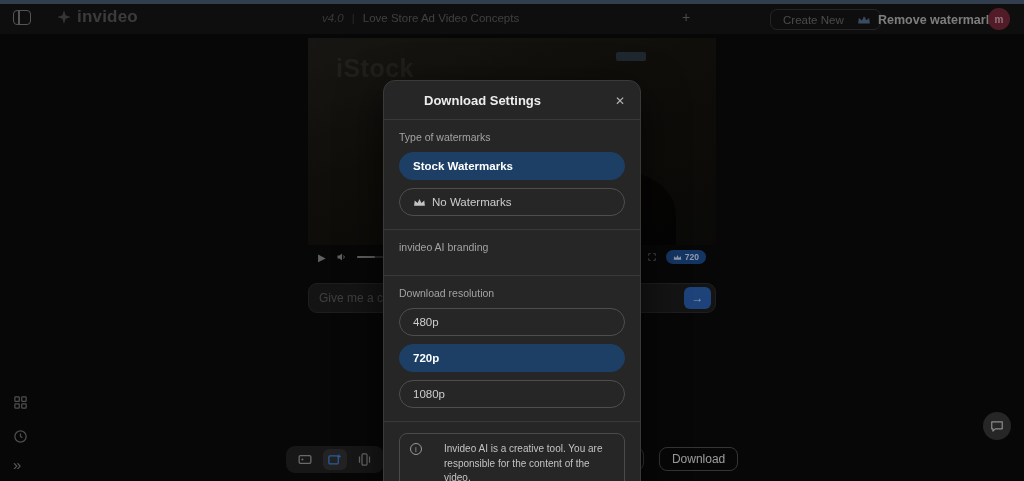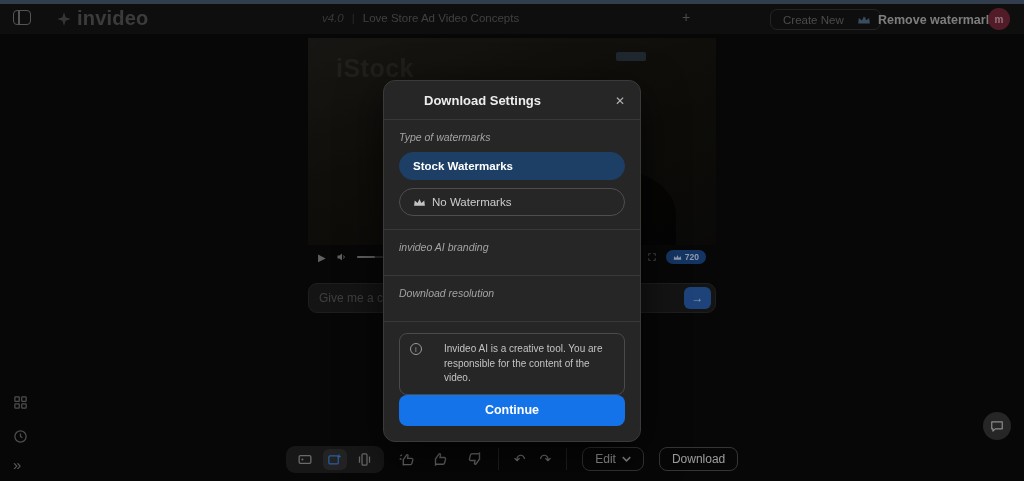--- a/index.html
+++ b/index.html
@@ -14,21 +14,21 @@
 
   
   .top-strip { position:absolute; top:0; left:0; width:1024px; height:4px; background:#4a5b72; }
 
   
   .header { position:absolute; top:4px; left:0; width:1024px; height:30px; background:#161616; }
   .sidebar-toggle { position:absolute; left:13px; top:6px; width:18px; height:15px; border:1.5px solid #7c7c7c; border-radius:4px; }
   .sidebar-toggle::after { content:""; position:absolute; left:4px; top:0; bottom:0; width:1.5px; background:#7c7c7c; }
   .logo-wrap { position:absolute; left:56px; top:3px; display:flex; align-items:center; gap:5px; }
   .logo-spark { width:16px; height:16px; }
-  .logo-text { font-size:20px; font-weight:bold; color:#585858; letter-spacing:.2px; }
+  .logo-text { font-size:17px; font-weight:bold; color:#585858; letter-spacing:.2px; }
   .doc-title { position:absolute; left:322px; top:8px; display:flex; align-items:center; gap:8px; font-size:11.5px; color:#5f5f5f; }
   .doc-version { font-style:italic; color:#525252; }
   .doc-sep { color:#3d3d3d; }
   .header-plus { position:absolute; left:682px; top:5px; font-size:14px; color:#6f6f6f; }
   .create-new { position:absolute; left:770px; top:5px; height:21px; padding:0 12px; display:flex; align-items:center; gap:18px;
     border:1px solid #353535; border-radius:7px; color:#6e6e6e; font-size:11.5px; background:transparent; }
   .remove-wm { position:absolute; left:857px; top:5px; height:22px; display:flex; align-items:center; gap:7px;
     color:#b9b9b9; font-size:12.5px; font-weight:bold; }
   .remove-wm .crown { fill:#55708f; }
   .avatar { position:absolute; left:988px; top:4px; width:22px; height:22px; border-radius:50%;
@@ -85,21 +85,21 @@
     background:#383838; display:flex; align-items:center; justify-content:center; }
 
   
   .overlay { position:absolute; inset:0; background:rgba(0,0,0,0.32); z-index:40; }
   .modal { position:absolute; left:383px; top:80px; width:258px; background:#262626;
     border:1px solid #3a3a3a; border-radius:12px; z-index:50; box-shadow:0 14px 44px rgba(0,0,0,0.65); }
   .modal-header { display:flex; align-items:center; justify-content:space-between; padding:12px 15px 11px;margin-left:25px; }
   .modal-title { font-size:13px; font-weight:bold; color:#ededed; }
   .modal-close { color:#b3b3b3; font-size:12px; line-height:1; }
   .modal-section { border-top:1px solid #393939; padding:11px 15px 13px; }
-  .section-label { font-size:10.5px; color:#a3a3a3; margin-bottom:9px;font-style:italic; }
+  .section-label { font-size:10.5px; color:#a3a3a3; margin-bottom:9px; }
   .pill-row { display:flex; gap:8px;flex-direction:column; }
   .pill { display:flex; align-items:center; gap:6px; padding:7px 13px; border-radius:16px;
     border:1px solid #4e4e4e; color:#cdcdcd; font-size:11.5px; background:transparent; font-family:inherit; }
   .pill.selected { background:#1d3f66; border-color:#1d3f66; color:#ffffff; font-weight:bold; }
   .pill .crown { fill:#c2c2c2; }
   .modal-footer { border-top:1px solid #393939; padding:11px 15px 15px; }
   .notice { border:1px solid #4a4a4a; border-radius:8px; padding:8px 10px; display:flex; gap:8px; }
   .notice-icon { flex:0 0 auto; width:12px; height:12px; border:1px solid #9a9a9a; border-radius:50%;
     color:#9a9a9a; font-size:8px; display:flex; align-items:center; justify-content:center; margin-top:1px; }
   .notice-text { font-size:10px; color:#c3c3c3; line-height:1.45;margin-left:14px; }
@@ -277,20 +277,31 @@
       </button>
     </div>
   </div>
 
   <div class="modal-section">
     <div class="section-label">invideo AI branding</div>
   </div>
 
   <div class="modal-section">
     <div class="section-label">Download resolution</div>
+    <div class="pill-row">
+      <button class="pill">
+        <span>480p</span>
+      </button>
+      <button class="pill selected">
+        <span>720p</span>
+      </button>
+      <button class="pill">
+        <span>1080p</span>
+      </button>
+    </div>
   </div>
 
   <div class="modal-footer">
     <div class="notice">
       <span class="notice-icon">i</span>
       <span class="notice-text">Invideo AI is a creative tool. You are responsible for the content of the video.</span>
     </div>
     <button class="continue-btn">Continue</button>
   </div>
 </div>

